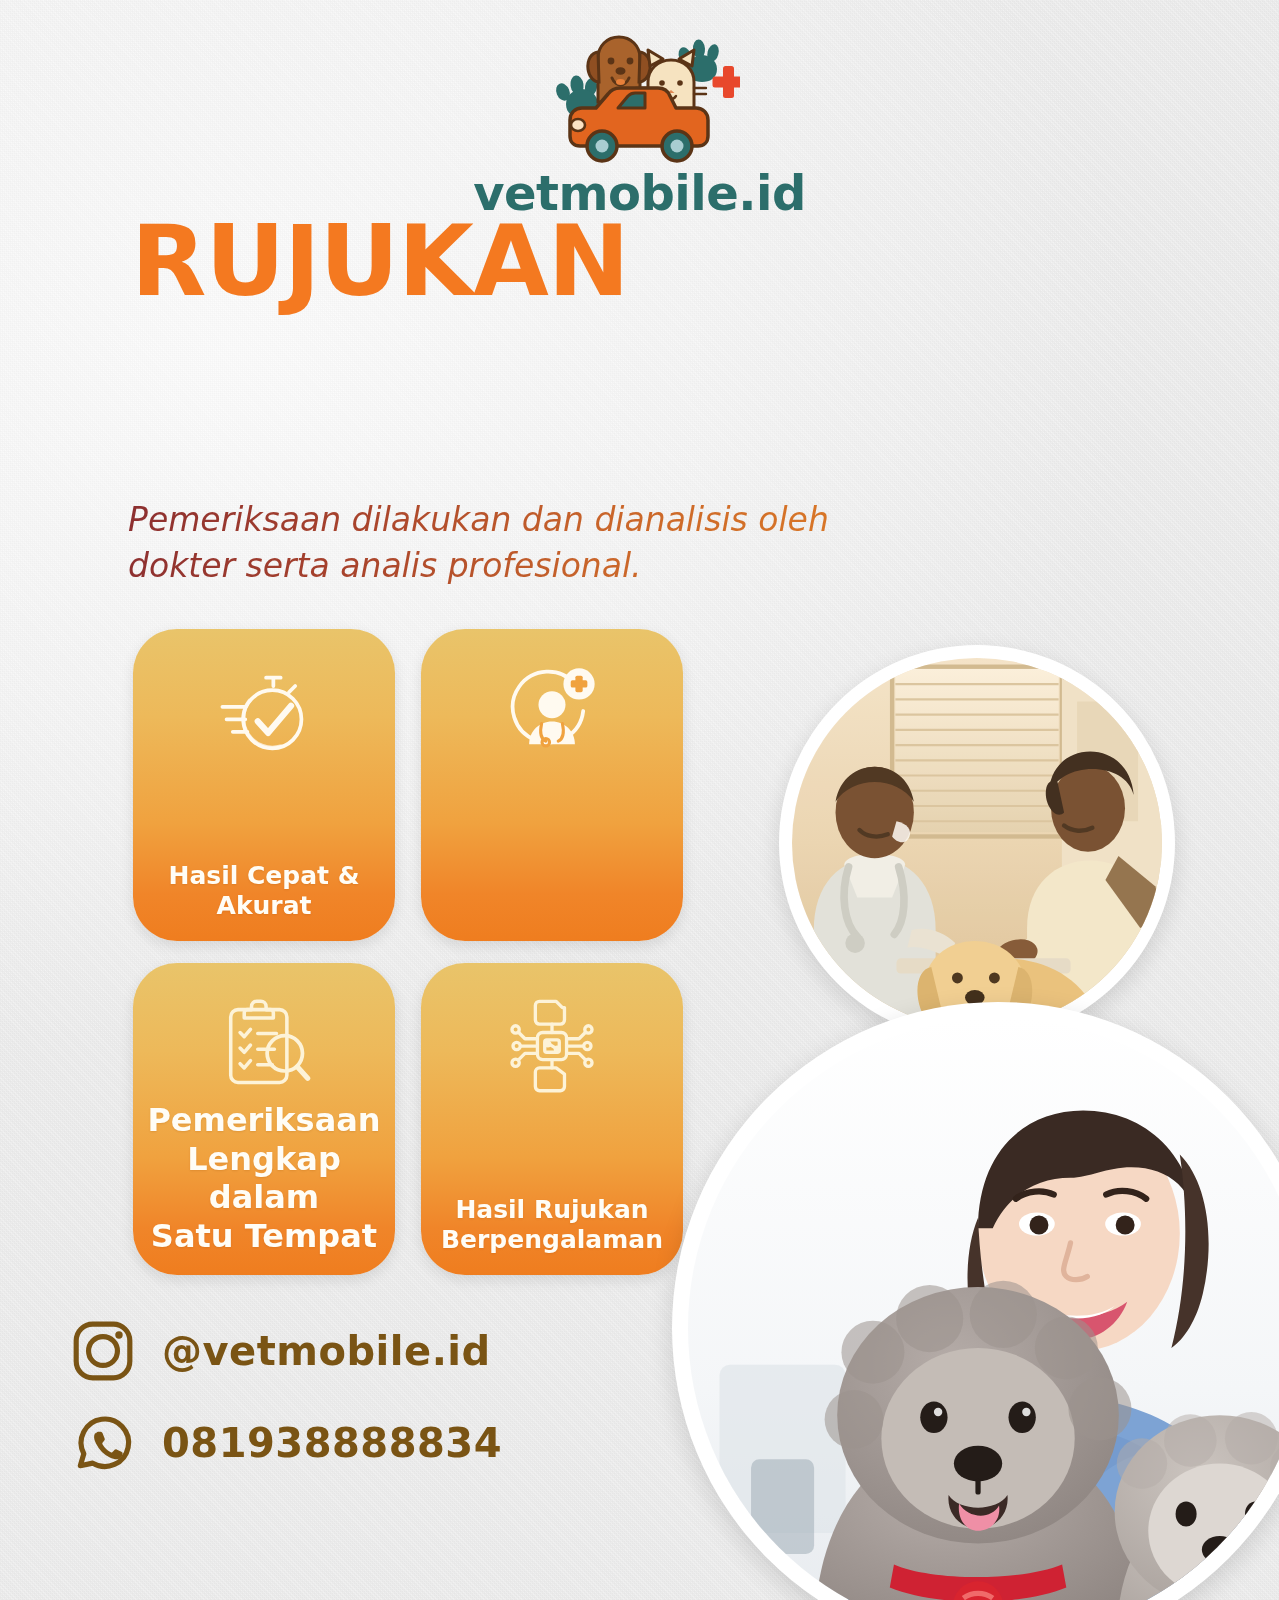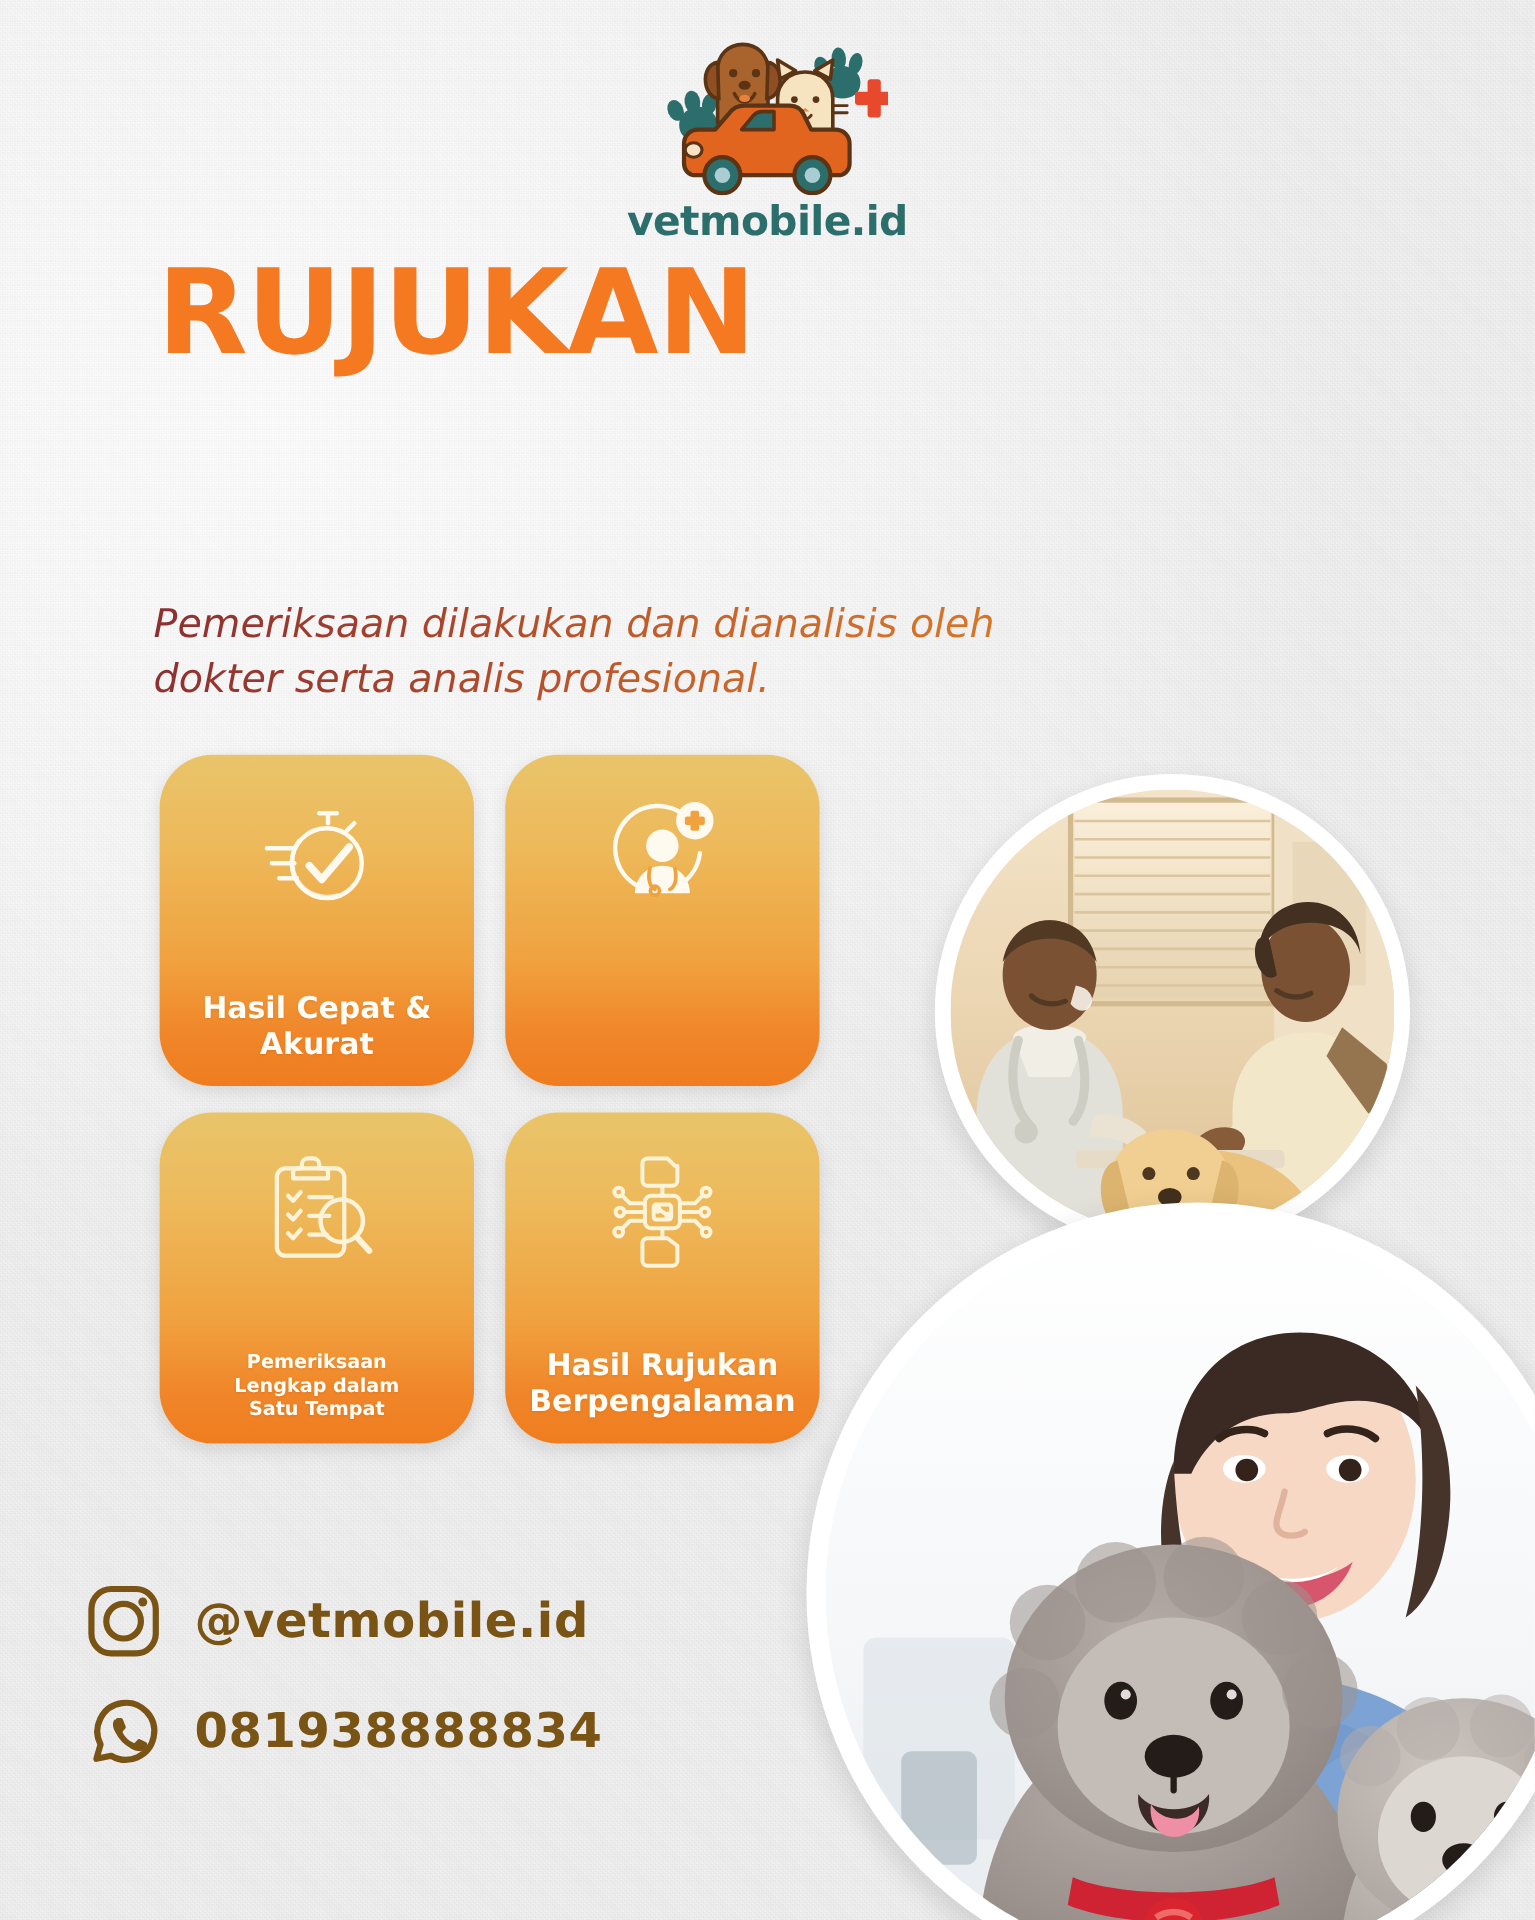--- a/index.html
+++ b/index.html
@@ -19,21 +19,21 @@
     background-image:
       repeating-linear-gradient(0deg, rgba(0,0,0,.022) 0 1px, transparent 1px 2px),
       repeating-linear-gradient(90deg, rgba(0,0,0,.022) 0 1px, transparent 1px 2px),
       repeating-linear-gradient(45deg, rgba(255,255,255,.5) 0 1px, transparent 1px 3px);
   }
 
   
   .logo{position:absolute;left:0;right:0;top:28px;text-align:center;}
   .logo-mark{width:200px;height:135px;margin:0 auto;display:block;}
   .logo-word{
-    font-size:34px;font-weight:700;color:#2c6e6b;letter-spacing:-.5px;
+    font-size:48px;font-weight:700;color:#2c6e6b;letter-spacing:-.5px;
     margin-top:2px;font-family:"DejaVu Sans", sans-serif;
   }
 
   
   .headline{position:absolute;left:131px;top:204px;}
   .h-lab{
     font-size:118px;line-height:.93;font-weight:700;color:#6b4a18;
     letter-spacing:-1px;font-family:"DejaVu Sans", sans-serif;
   }
   .h-ruj{
@@ -45,34 +45,34 @@
     font-size:33px;line-height:1.38;font-style:italic;font-weight:500;
     background:linear-gradient(100deg,#8c2f30 0%,#a8432c 30%,#c9652a 62%,#dd7b26 100%);
     -webkit-background-clip:text;background-clip:text;color:transparent;
     font-family:"DejaVu Sans", sans-serif;
   }
 
   
   .cards{position:absolute;left:133px;top:629px;width:573px;
          display:grid;grid-template-columns:262px 262px;grid-gap:22px 26px;}
   .card{
-    height:276px;border-radius:44px;position:relative;
+    height:312px;border-radius:44px;position:relative;
     background:linear-gradient(180deg,#e9c46a 0%,#edb95a 28%,#f0a23f 62%,#f08529 85%,#ef7d1f 100%);
     box-shadow:0 5px 14px rgba(0,0,0,.10);
     display:flex;flex-direction:column;align-items:center;
     justify-content:flex-start;padding-top:30px;box-sizing:border-box;
   }
   .card-icon{width:104px;height:104px;display:block;}
   .card-label{
     margin-top:auto;margin-bottom:20px;padding:0 12px;
     text-align:center;color:#fffdf6;font-weight:700;font-size:25px;line-height:1.2;
     text-shadow:0 1px 2px rgba(150,70,0,.18);
     font-family:"DejaVu Sans", sans-serif;
   }
-  .card-label.three{font-size:16px;}
+  .card-label.three{font-size:32px;}
 
   
   .photo{position:absolute;border-radius:50%;background:#fff;}
   .photo-top{
     left:779px;top:645px;width:370px;height:370px;padding:13px;
     box-shadow:0 8px 22px rgba(0,0,0,.13);
   }
   .photo-bottom{
     left:672px;top:1002px;width:620px;height:620px;padding:16px;
     box-shadow:0 8px 26px rgba(0,0,0,.14);

